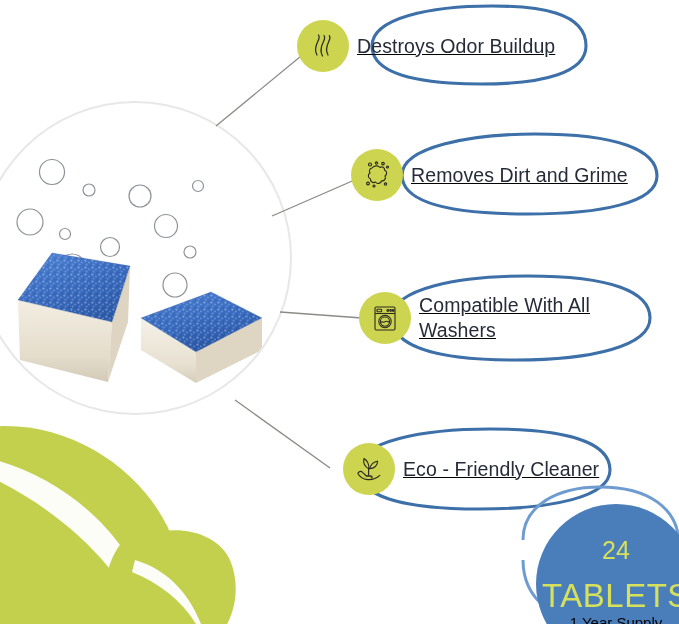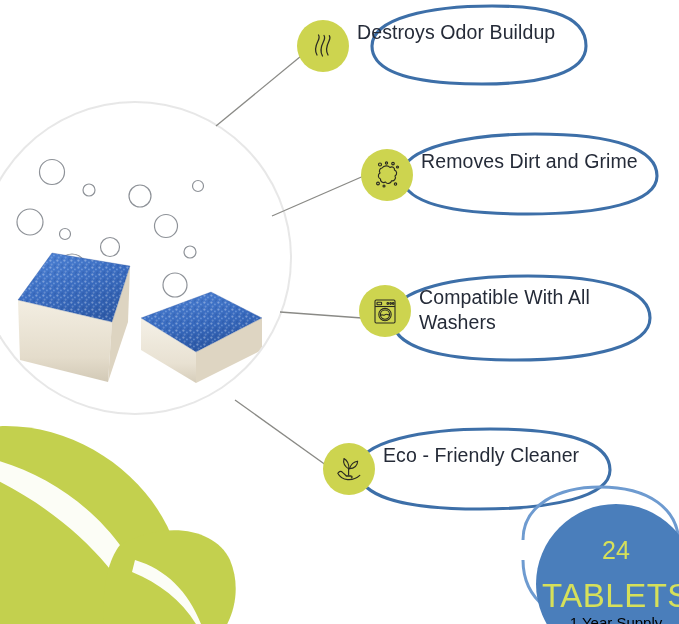--- a/index.html
+++ b/index.html
@@ -17,21 +17,22 @@
   }
   .layer {
     position: absolute;
     left: 0; top: 0;
     width: 679px;
     height: 624px;
   }
   .feature-row {
     position: absolute;
     display: flex;
-    align-items: flex-start;
+    align-items: center;
+    text-decoration: underline;
   }
   .icon-badge {
     width: 52px;
     height: 52px;
     border-radius: 50%;
     background: #cdd44f;
     display: flex;
     align-items: center;
     justify-content: center;
     flex: 0 0 auto;
@@ -198,63 +199,63 @@
         <g fill="none" stroke="#2b2b22" stroke-width="1.25" stroke-linecap="round">
           <path d="M9 24 C 6 19, 8 14, 10 10 C 11.5 7, 11.5 5.5, 10.5 4"></path>
           <path d="M14.5 25 C 11.5 20, 13.5 14.5, 15.5 10.5 C 17 7.5, 17 6, 16 4.5"></path>
           <path d="M20 24 C 17 19, 19 14, 21 10 C 22.3 7.3, 22.3 6, 21.3 4.7"></path>
         </g>
       </svg>
     </div>
     <div class="feature-text">Destroys Odor Buildup</div>
   </div>
 
-  <div class="feature-row" style="left:361px; top:149px;">
+  <div class="feature-row" style="left:351px; top:149px;">
     <div class="icon-badge">
       <svg width="32" height="32" viewBox="0 0 32 32">
         <g fill="none" stroke="#2b2b22" stroke-width="1.15" stroke-linejoin="round">
           <path d="M11 9 C 13 6.5, 17 6, 19 8.5 C 21 7, 24 8.5, 23.5 11
                    C 26 12, 26.5 15.5, 24 17 C 25.5 19.5, 23 22.5, 20.5 21.8
                    C 20 24.5, 16 25.5, 14.5 23 C 12 24.5, 9 22.5, 9.5 20
                    C 7 19, 6.5 15.5, 9 14 C 7.5 11.5, 9 9.2, 11 9 Z"></path>
           <circle cx="9" cy="5.5" r="1.5"></circle>
           <circle cx="15.5" cy="4" r="1.1"></circle>
           <circle cx="22" cy="4.6" r="1.3"></circle>
           <circle cx="26.5" cy="8" r="1"></circle>
           <circle cx="7" cy="24.5" r="1.4"></circle>
           <circle cx="13" cy="27" r="1"></circle>
           <circle cx="24.5" cy="25" r="1.2"></circle>
         </g>
       </svg>
     </div>
     <div class="feature-text">Removes Dirt and Grime</div>
   </div>
 
-  <div class="feature-row" style="left:359px; top:285px;">
+  <div class="feature-row" style="left:359px; top:292px;">
     <div class="icon-badge">
       <svg width="30" height="30" viewBox="0 0 30 30">
         <g fill="none" stroke="#2b2b22" stroke-width="1.1">
           <rect x="5" y="4" width="20" height="23" rx="1.2"></rect>
           <line x1="5" y1="10.5" x2="25" y2="10.5"></line>
           <rect x="7" y="6.2" width="4.6" height="2.6" rx="0.5"></rect>
           <circle cx="17.8" cy="7.5" r="0.85"></circle>
           <circle cx="20.6" cy="7.5" r="0.85"></circle>
           <circle cx="23.2" cy="7.5" r="0.85"></circle>
           <circle cx="15" cy="18.6" r="6.2"></circle>
           <circle cx="15" cy="18.6" r="4.6"></circle>
           <path d="M10.7 19.4 C 12.3 17.6, 13.6 20.4, 15.2 18.7
                    C 16.8 17, 18 20, 19.4 18.4"></path>
         </g>
       </svg>
     </div>
     <div class="feature-text">Compatible With All
 Washers</div>
   </div>
 
-  <div class="feature-row" style="left:323px; top:443px;">
+  <div class="feature-row" style="left:343px; top:443px;">
     <div class="icon-badge">
       <svg width="32" height="32" viewBox="0 0 32 32">
         <g fill="none" stroke="#2b2b22" stroke-width="1.15" stroke-linecap="round" stroke-linejoin="round">
           <path d="M16 16 C 16 11, 14.5 7.5, 11 5.5 C 10 9.5, 11.5 13.5, 16 16 Z"></path>
           <path d="M16.4 15.6 C 18 11.2, 21 8.6, 24.6 8.2
                    C 24.6 12.4, 21.5 15.6, 16.4 15.6 Z"></path>
           <path d="M15.6 22 L 15.6 15.2"></path>
           <path d="M5.5 19.5 C 6.8 18.2, 8.6 18.4, 9.8 19.6 L 13.4 23
                    L 18 23 C 19.2 23, 19.6 24.4, 18.4 24.9"></path>
           <path d="M4.8 20.2 C 6.5 23.5, 10 26.2, 14.6 26.6

